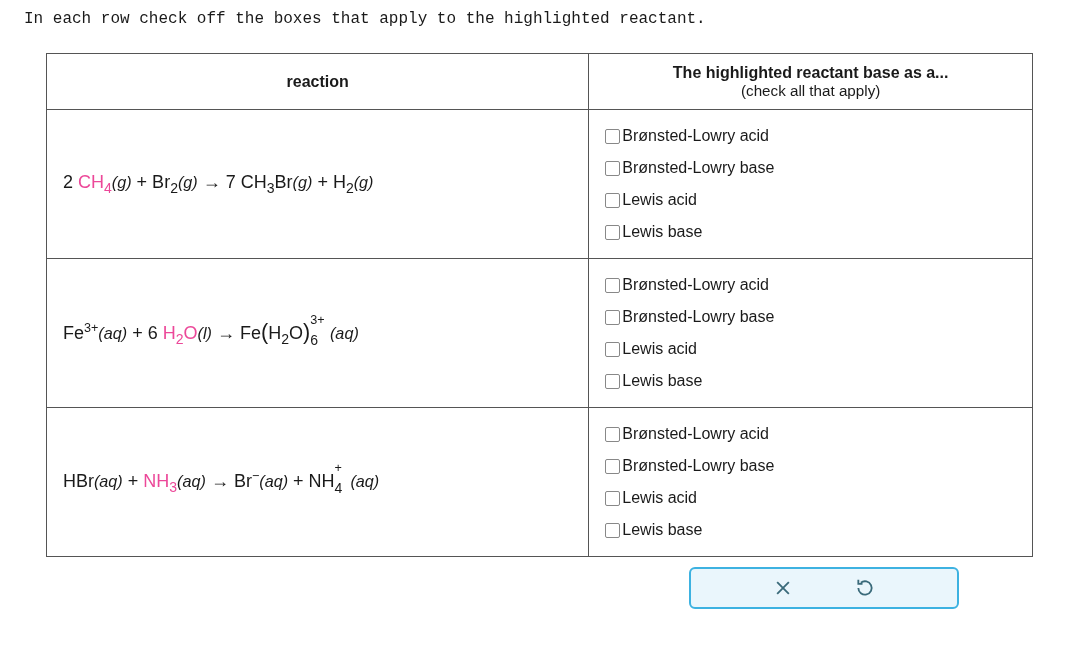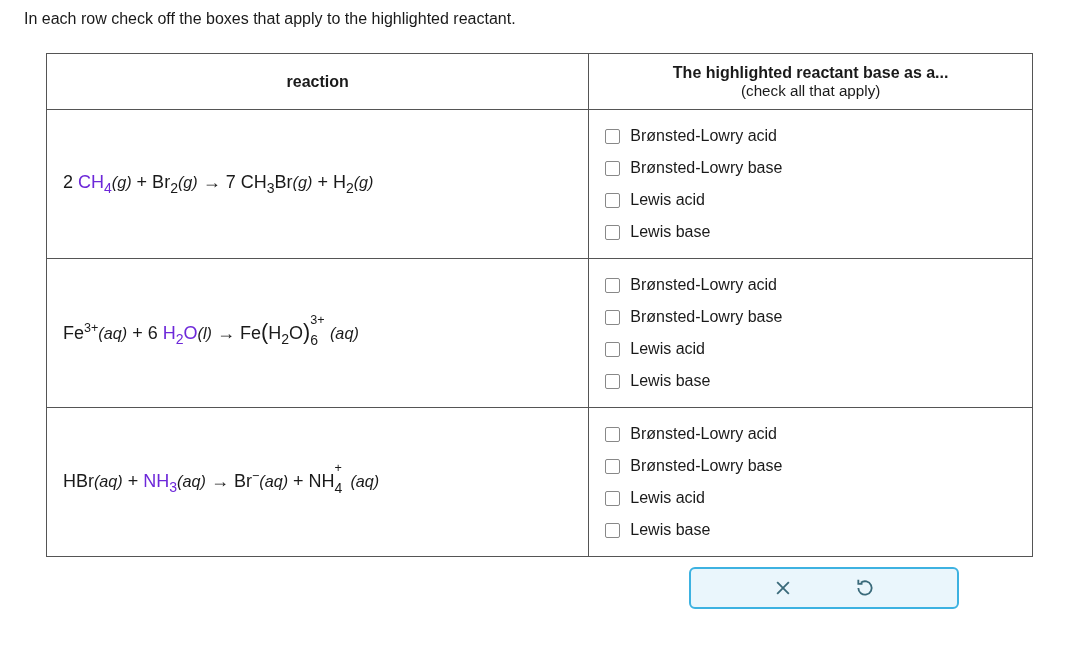--- a/index.html
+++ b/index.html
@@ -4,37 +4,37 @@
 <style>
 * { box-sizing: border-box; }
 body {
   margin: 0;
   padding: 10px 20px;
   font-family: Arial, sans-serif;
   font-size: 16px;
   color: #1a1a1a;
   background: #fff;
 }
-.instruction { margin-bottom: 25px; margin-left: 4px; }
+.instruction { margin-bottom: 25px; margin-left: 4px; font-family: Liberation Mono, monospace; }
 .tbl {
   border-collapse: collapse;
   width: 95%;
   margin: 0 auto;
 }
 .tbl th, .tbl td {
   border: 1.5px solid #555;
   padding: 10px 16px;
   vertical-align: middle;
 }
 .tbl th { text-align: center; font-weight: bold; }
 .sub { display: block; font-weight: normal; font-size: 0.95em; }
-.option-row { display: flex; align-items: center; gap: 10px; padding: 7px 0; }
+.option-row { display: flex; align-items: center; gap: 2px; padding: 7px 0; }
 .chk { width: 15px; height: 15px; border: 1.5px solid #888; border-radius: 2px; display: inline-block; flex-shrink: 0; }
 .react-cell { height: 145px; font-size: 18px; }
-.hl { color: #6d28d9; }
+.hl { color: #ec4899; }
 .sups { font-size: 0.7em; vertical-align: super; }
 .subs { font-size: 0.78em; vertical-align: sub; }
 .state { font-style: italic; font-size: 0.9em; }
 .footer-bar {
   display: flex;
   justify-content: center;
   align-items: center;
   gap: 60px;
   width: 270px;
   height: 42px;

